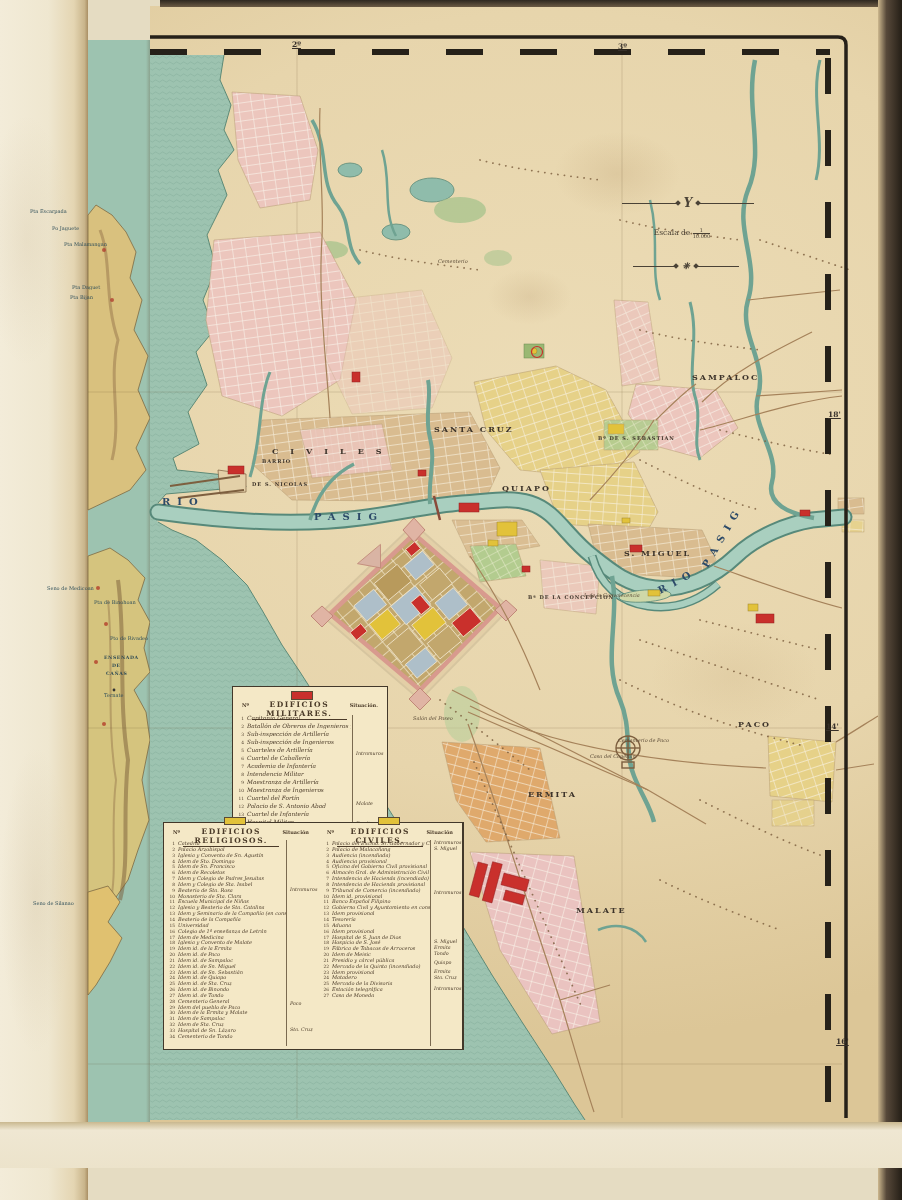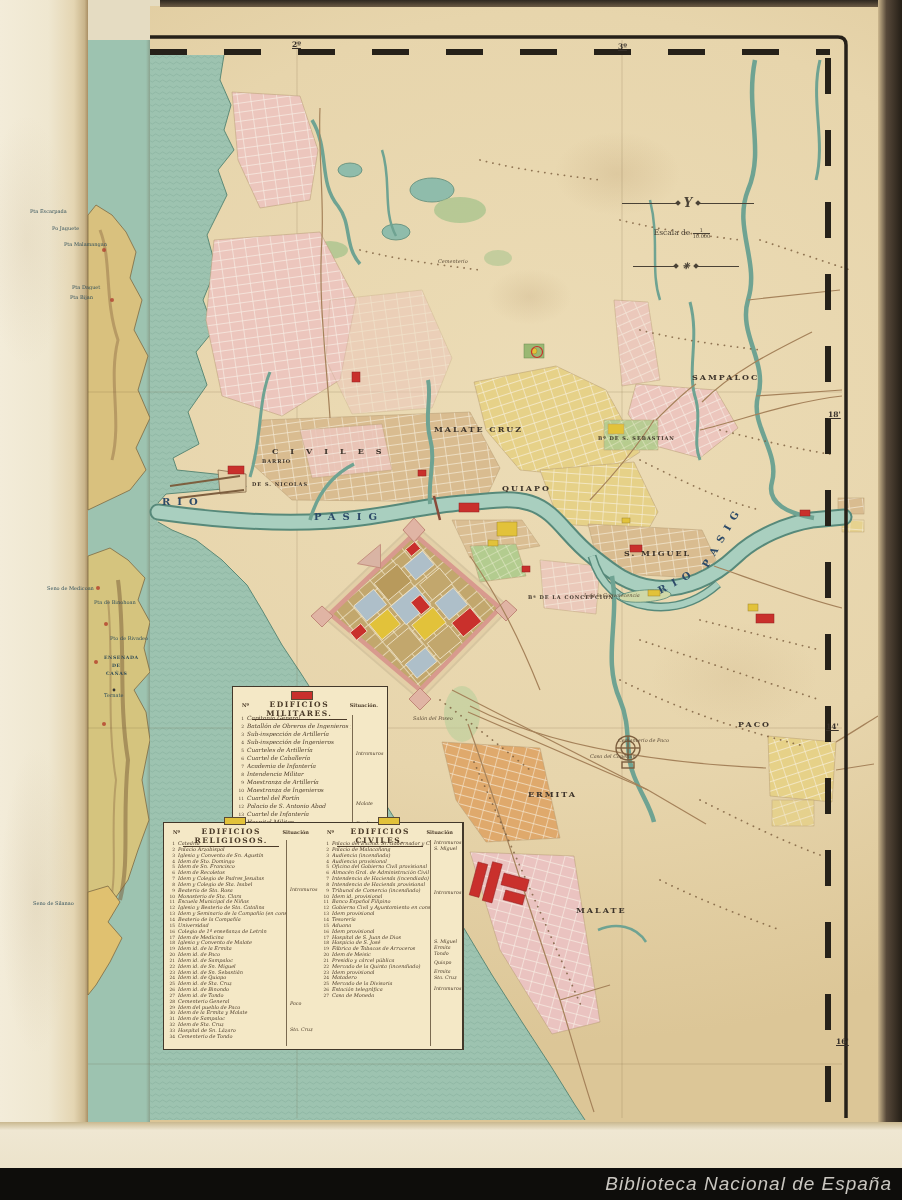--- a/index.html
+++ b/index.html
@@ -742,21 +742,21 @@
         </div>
     </div>
   </div>
 
   <div id="label-layer">
       <span class="mlabel river" style="left: 162px; top: 496px;">RIO</span>
       <span class="mlabel river" style="left: 314px; top: 511px;">PASIG</span>
       <span class="mlabel river" style="left: 656px; top: 586px; transform: rotate(-28deg);">RIO</span>
       <span class="mlabel river" style="left: 700px; top: 564px; transform: rotate(-60deg);">PASIG</span>
       <span class="mlabel district sp3" style="left: 272px; top: 446px;">CIVILES</span>
-      <span class="mlabel district sp1" style="left: 434px; top: 424px;">MALATE CRUZ</span>
+      <span class="mlabel district sp1" style="left: 434px; top: 424px;">SANTA CRUZ</span>
       <span class="mlabel district sp1" style="left: 502px; top: 483px;">QUIAPO</span>
       <span class="mlabel district sp1" style="left: 624px; top: 548px;">S. MIGUEL</span>
       <span class="mlabel district sp1" style="left: 692px; top: 372px;">SAMPALOC</span>
       <span class="mlabel small" style="left: 598px; top: 435px;">Bº DE S. SEBASTIAN</span>
       <span class="mlabel small" style="left: 262px; top: 458px;">BARRIO</span>
       <span class="mlabel small" style="left: 252px; top: 481px;">DE S. NICOLAS</span>
       <span class="mlabel small" style="left: 528px; top: 594px;">Bª DE LA CONCEPCION</span>
       <span class="mlabel district sp1" style="left: 528px; top: 789px;">ERMITA</span>
       <span class="mlabel district sp1" style="left: 576px; top: 905px;">MALATE</span>
       <span class="mlabel district sp1" style="left: 738px; top: 719px;">PACO</span>
@@ -784,16 +784,13 @@
       <span class="mlabel coord" style="left: 826px; top: 722px;">14'</span>
       <span class="mlabel coord" style="left: 836px; top: 1037px;">16'</span>
     </div>
 
   <div class="pencil">II D/3 2</div>
   <div class="redmark">R. 6569</div>
 
   <div class="top-edge"></div>
   <div class="right-edge"></div>
   <div class="bottom-strip"></div>
-  <div class="blackbar">
-    <span>Biblioteca Nacional de España</span>
-  </div>
 </div>
 
 </body></html>

